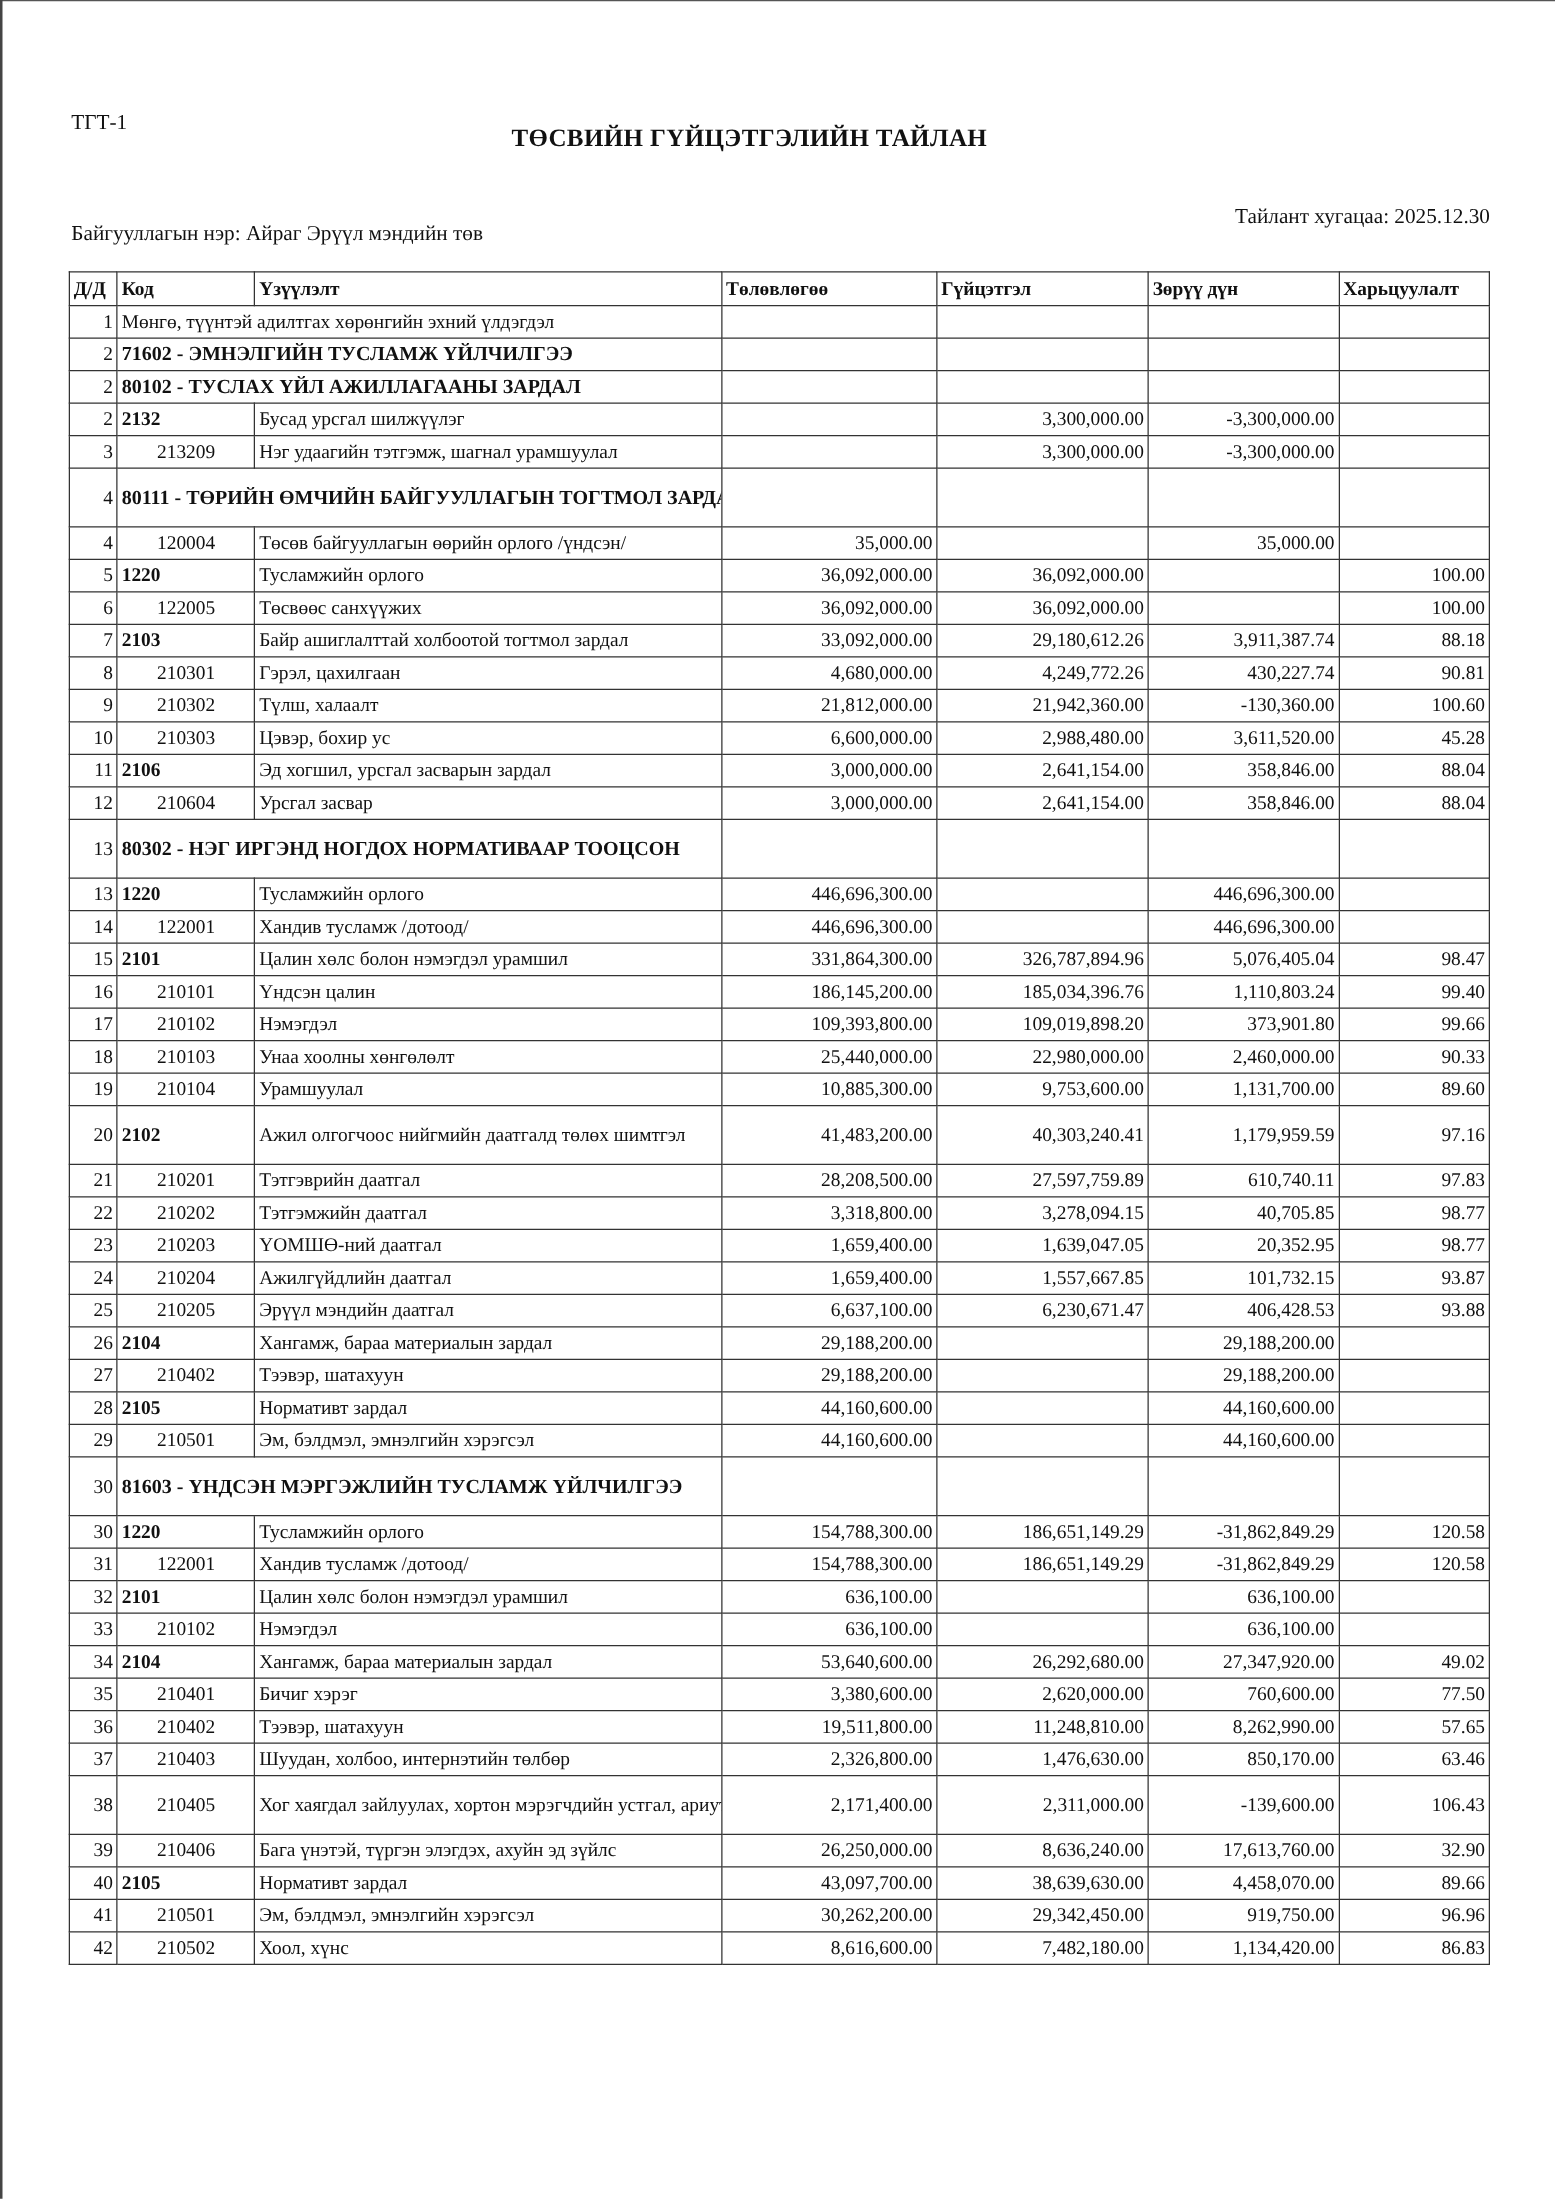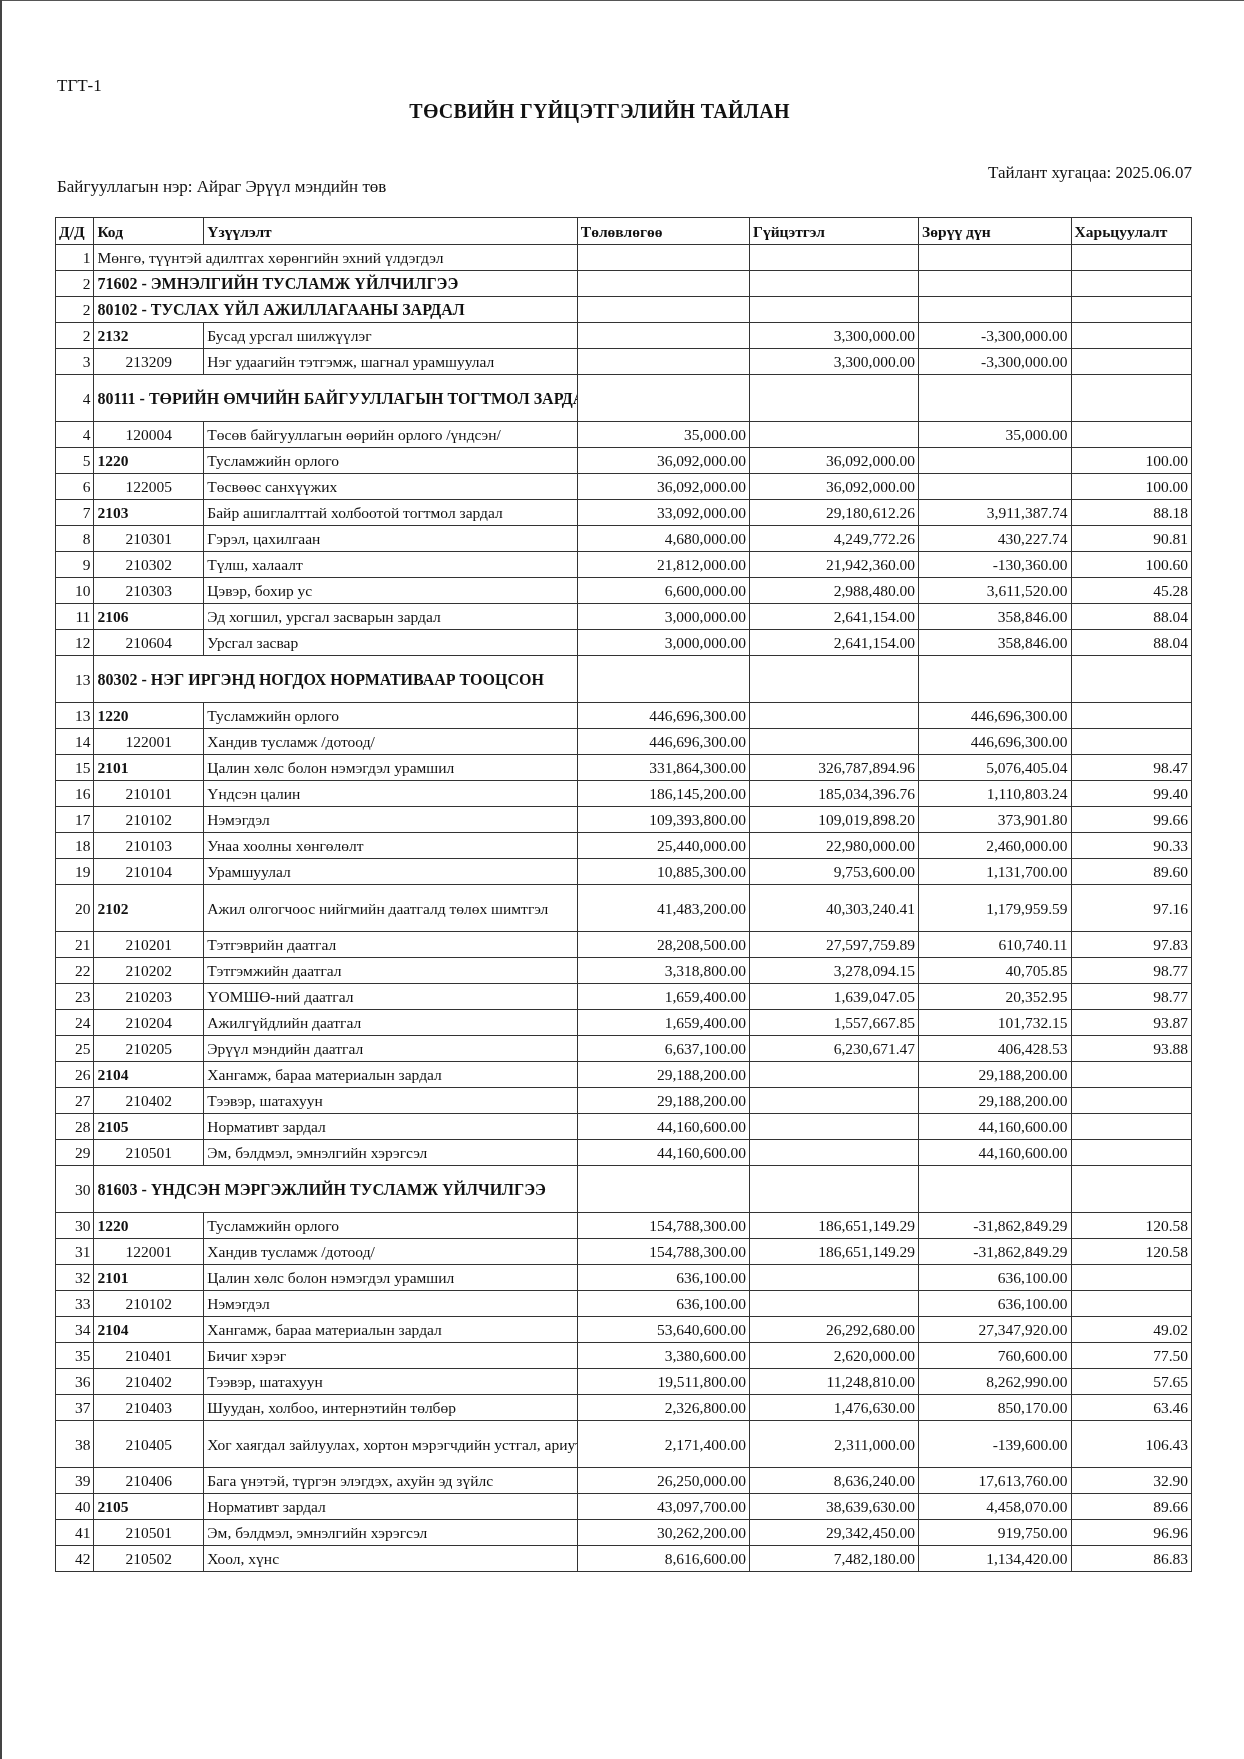--- a/index.html
+++ b/index.html
@@ -2,21 +2,21 @@
 <html><head>
 <meta charset="utf-8">
 <style>
   html, body { margin: 0; padding: 0; background: #ffffff; }
   body {
     width: 1244px; height: 1759px; position: relative; overflow: hidden;
     font-family: "Liberation Serif", "DejaVu Serif", serif; color: #111;
   }
   .page-edge-top { position: absolute; left: 0; top: 0; width: 1244px; height: 1px; background: #555; }
   .page-edge-left { position: absolute; left: 0; top: 0; width: 2px; height: 1759px; background: #444; }
-  .form-code { position: absolute; left: 57px; top: 76px; font-size: 17px; }
+  .form-code { position: absolute; left: 57px; top: 88px; font-size: 17px; }
   .title { position: absolute; left: 0; width: 1199px; top: 100px; text-align: center;
            font-size: 20px; font-weight: bold; letter-spacing: 0.3px; }
   .org { position: absolute; left: 57px; top: 177px; font-size: 17px; }
   .period { position: absolute; right: 52px; top: 163px; font-size: 17px; }
 
   table.report {
     position: absolute; left: 55px; top: 217px;
     border-collapse: collapse; table-layout: fixed; width: 1137px;
     font-size: 15.5px;
   }
@@ -43,21 +43,21 @@
 </style>
 </head>
 <body>
 
 <div class="page-edge-top"></div>
 <div class="page-edge-left"></div>
 
 <div class="form-code">ТГТ-1</div>
 <div class="title">ТӨСВИЙН ГҮЙЦЭТГЭЛИЙН ТАЙЛАН</div>
 <div class="org">Байгууллагын нэр: Айраг Эрүүл мэндийн төв</div>
-<div class="period">Тайлант хугацаа: 2025.06.07</div>
+<div class="period">Тайлант хугацаа: 2025.12.30</div>
 
 <table class="report">
   <colgroup>
     <col class="c-no">
       <col class="c-code">
       <col class="c-name">
       <col class="c-num">
       <col class="c-num2">
       <col class="c-num3">
       <col class="c-pct">

